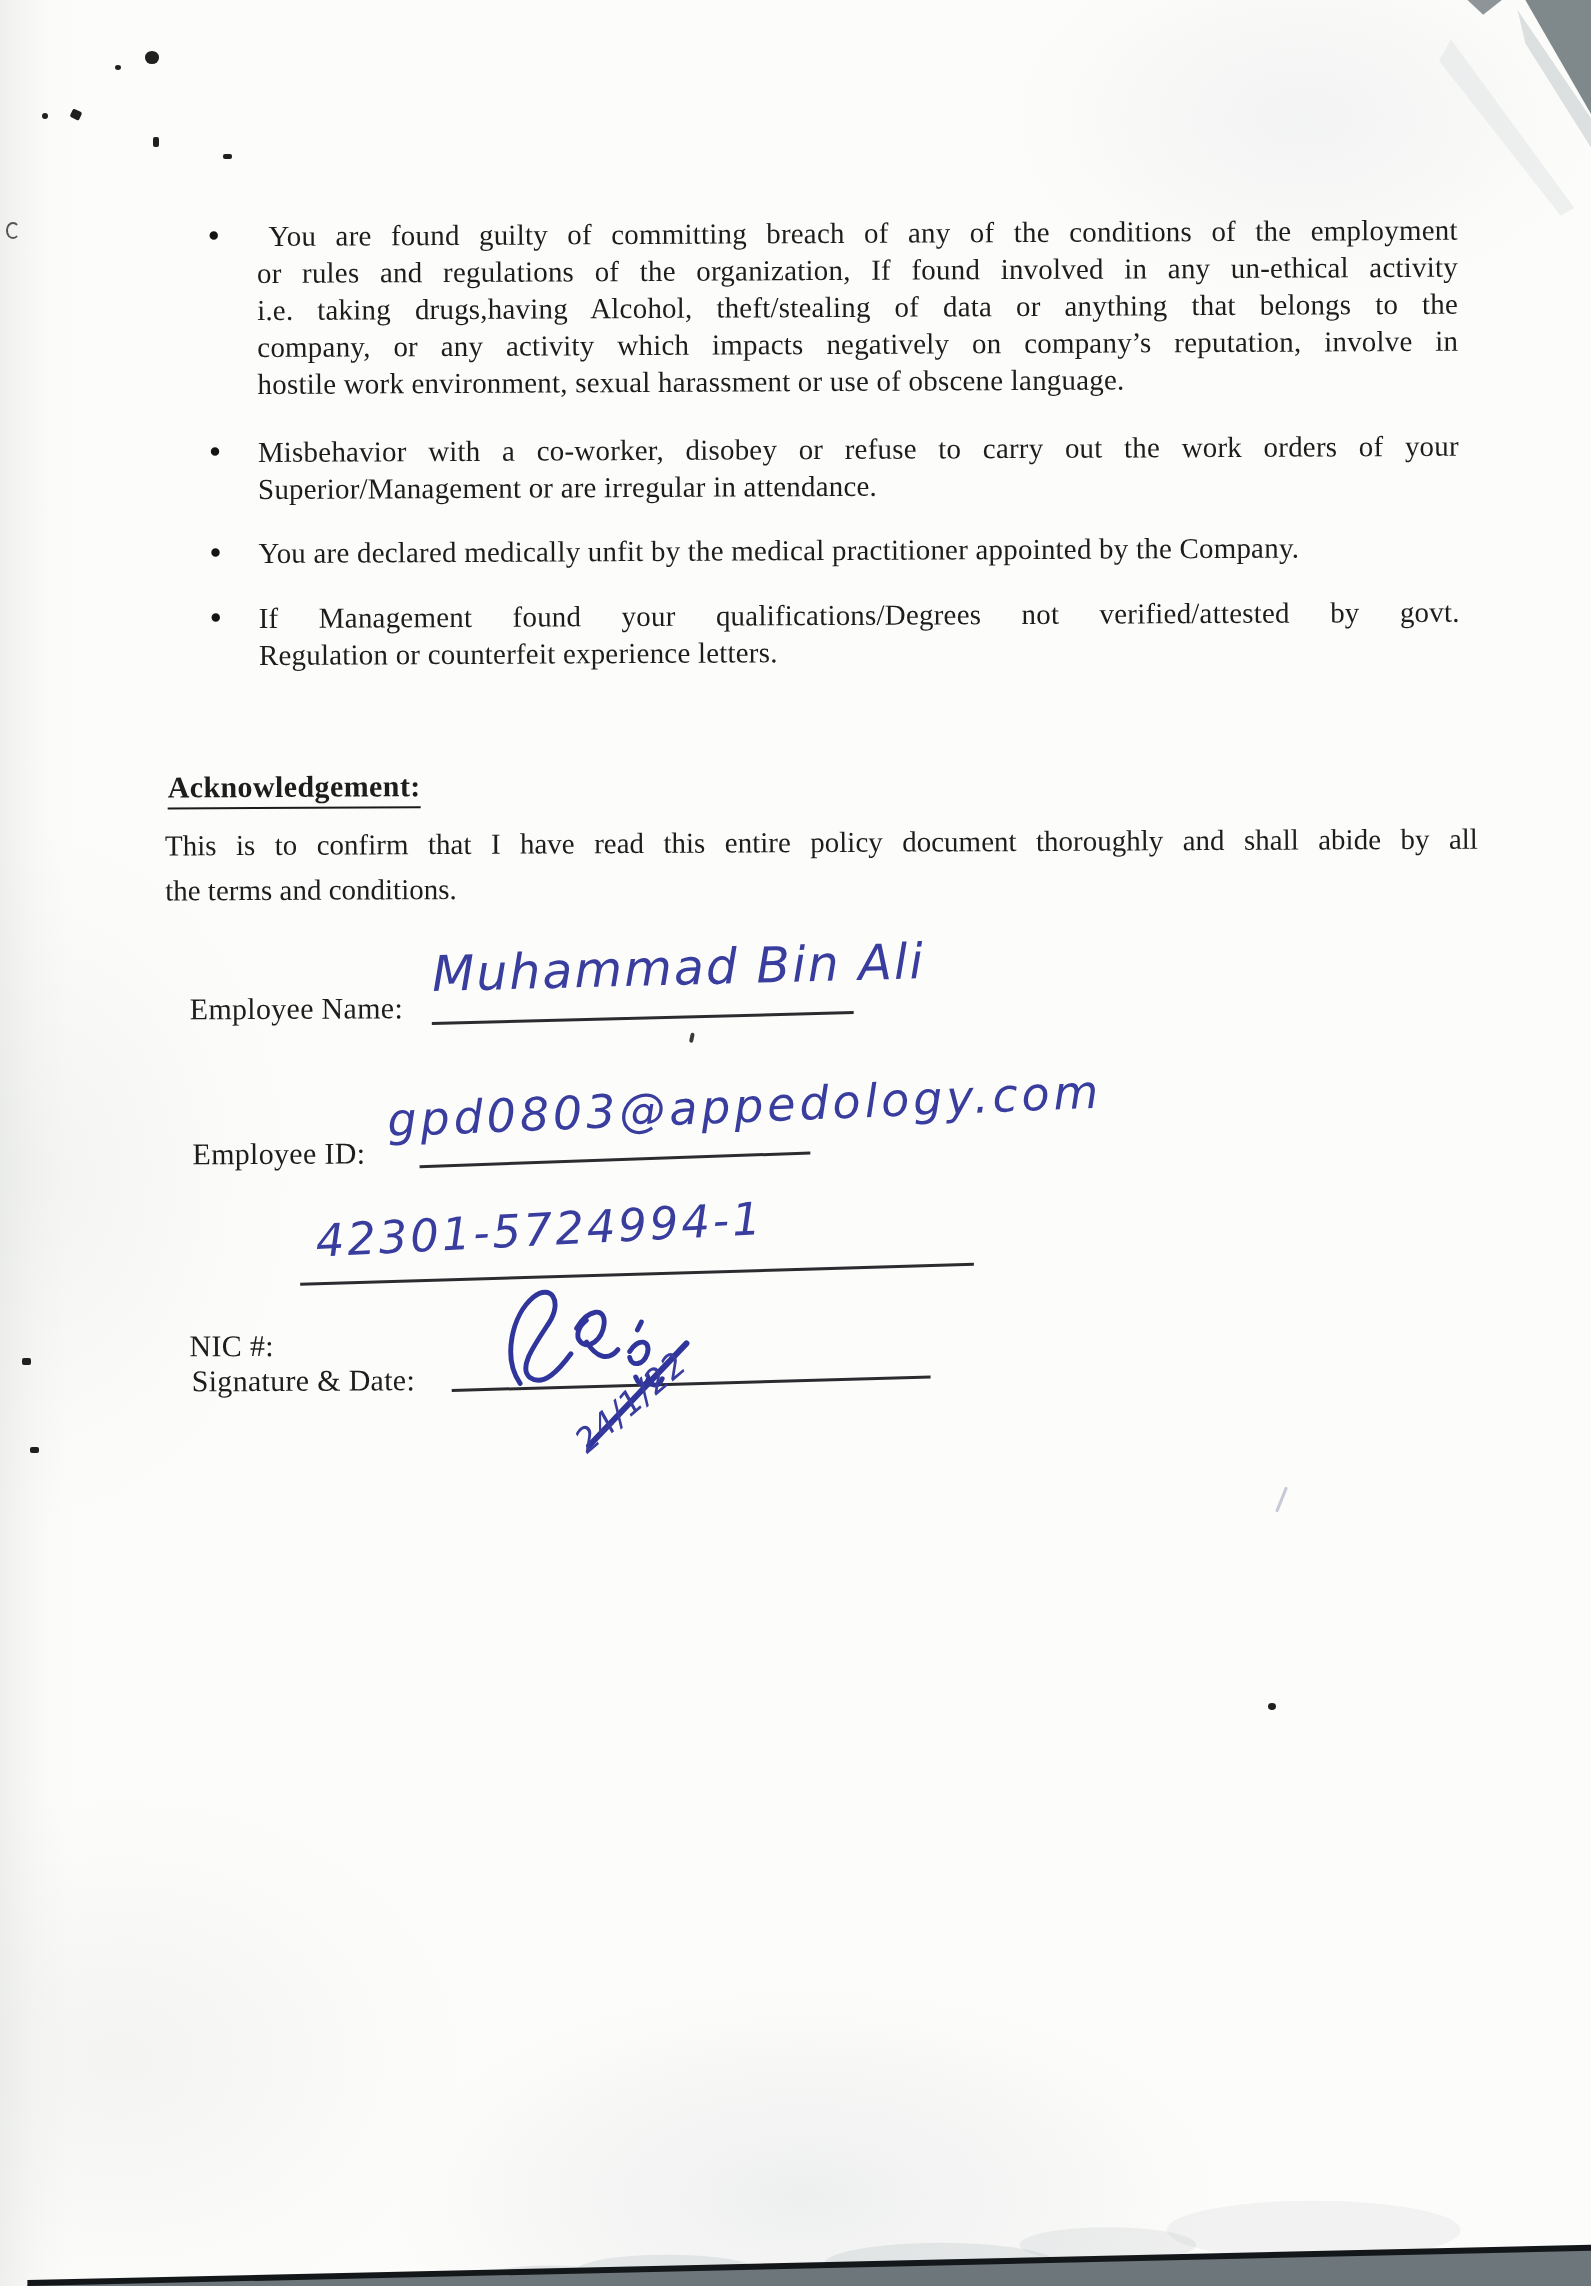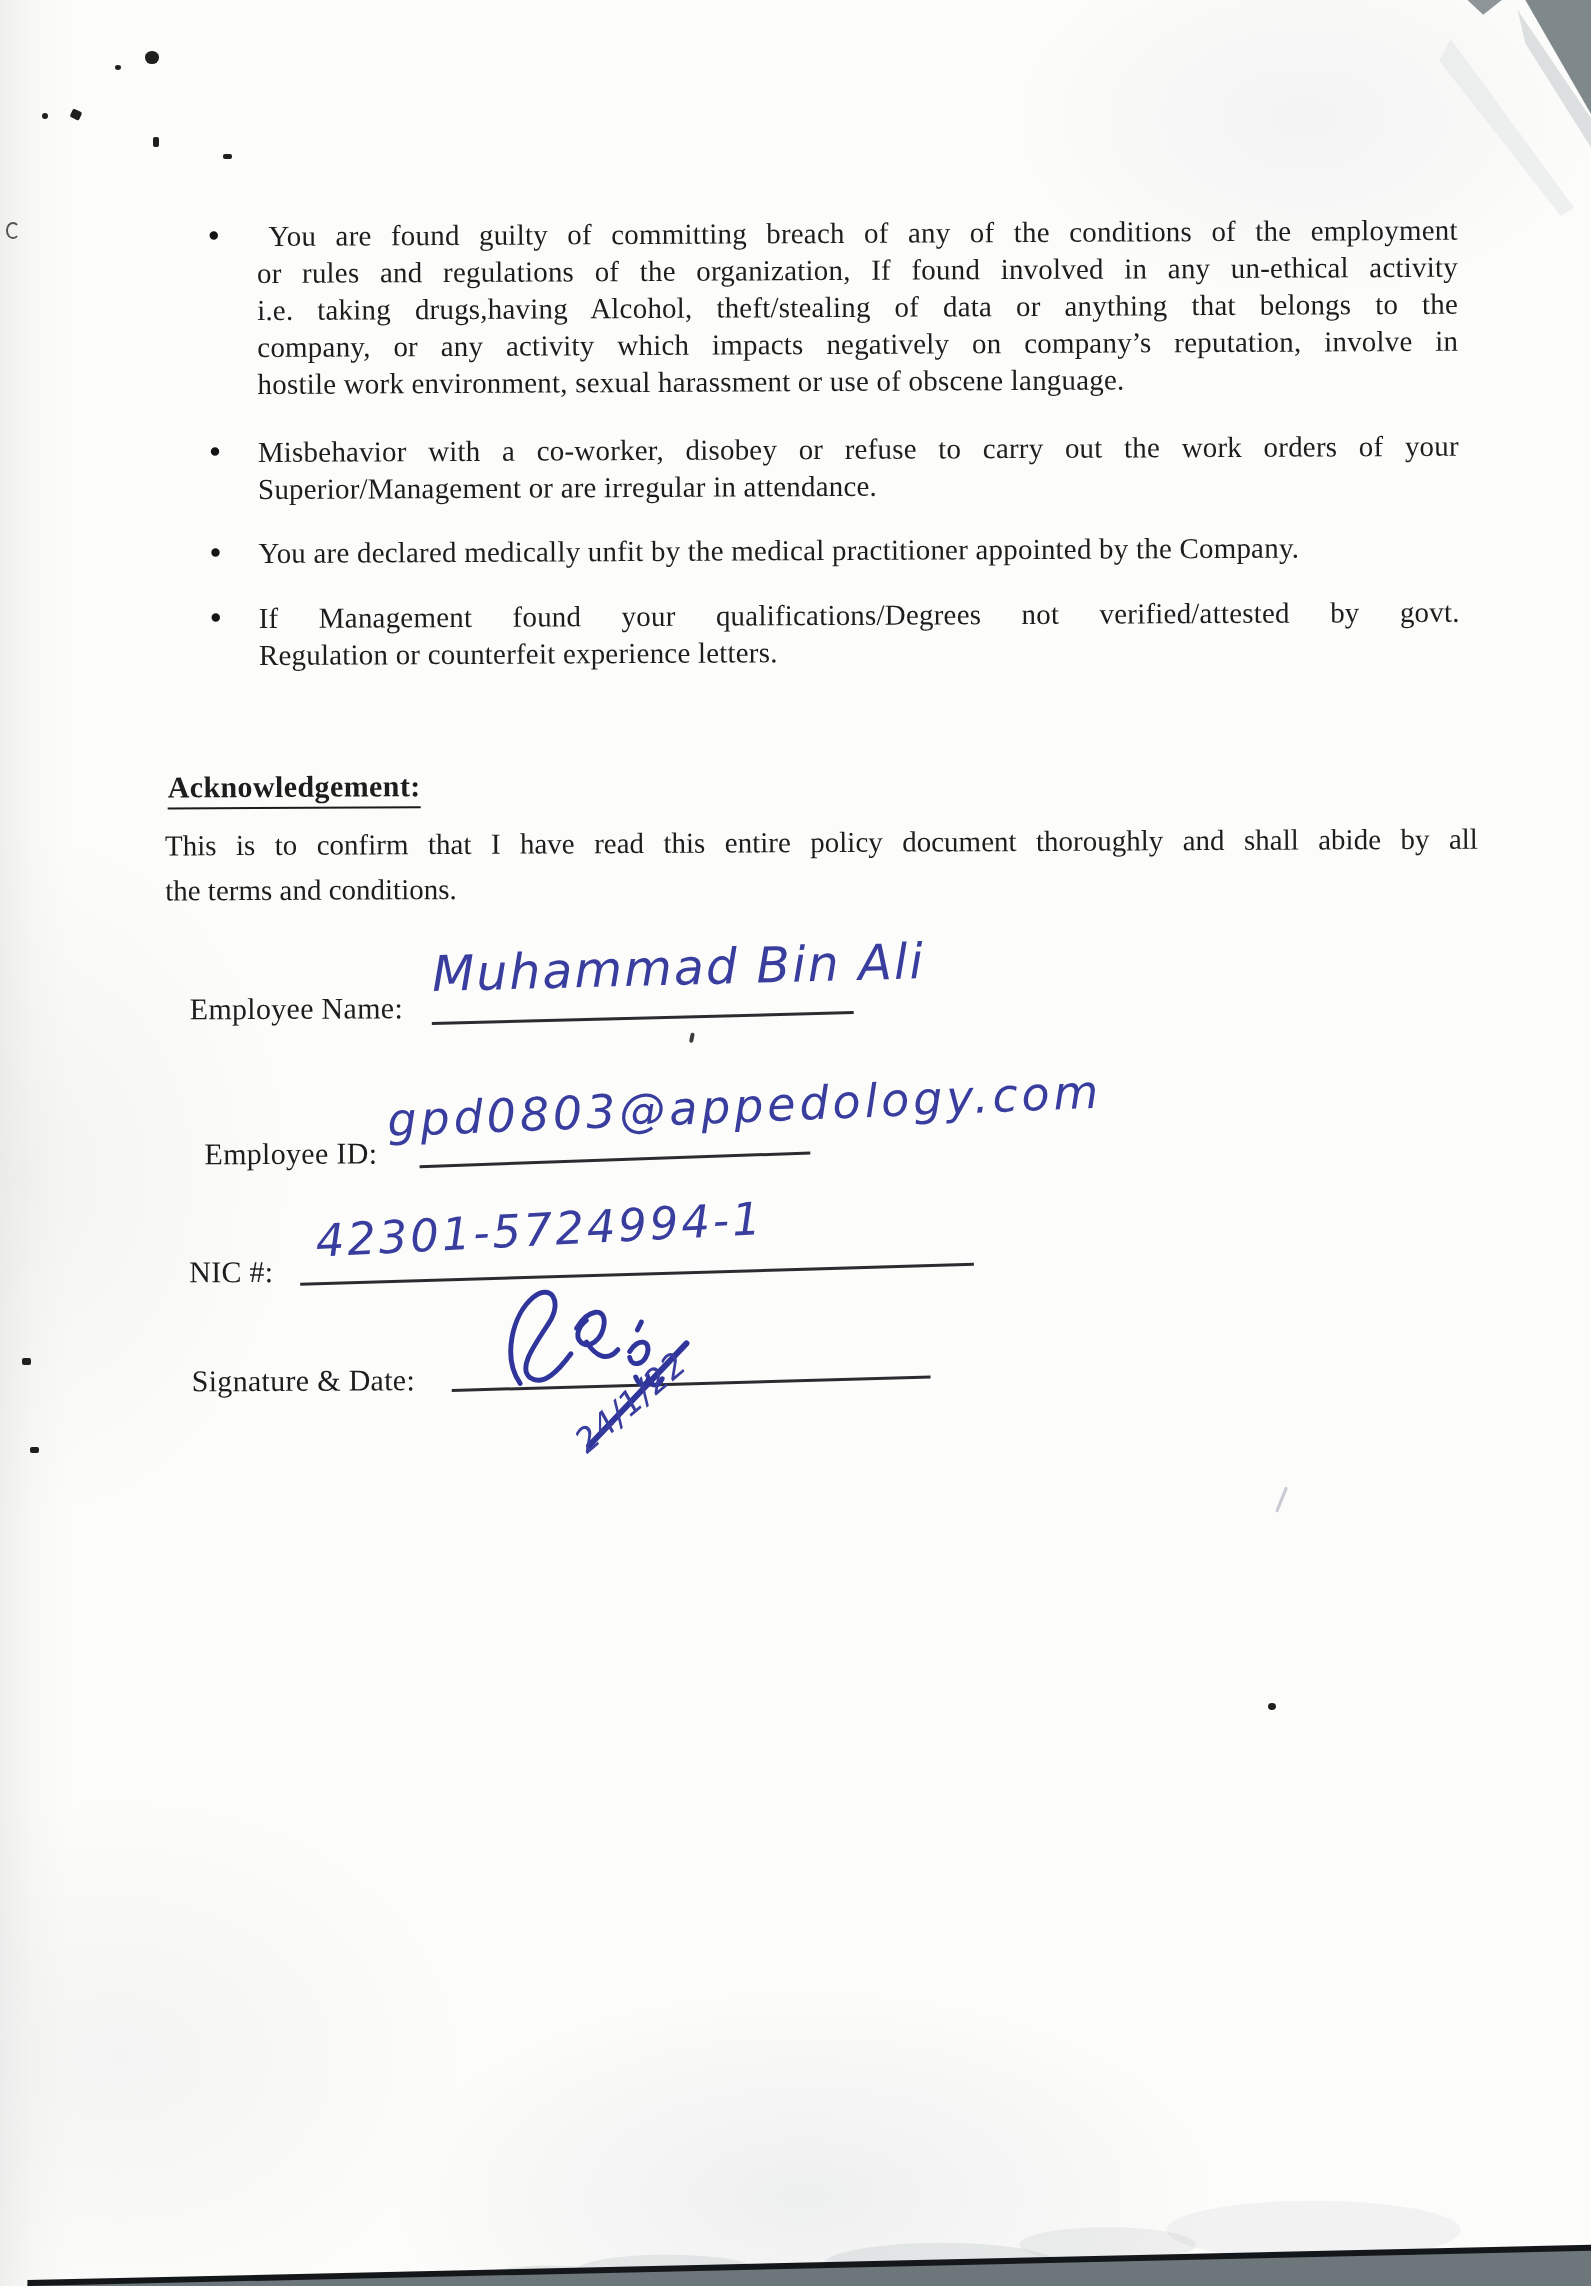--- a/index.html
+++ b/index.html
@@ -88,25 +88,25 @@
     <div class="ack-head">Acknowledgement:</div>
     <div class="ack-para">
       <div class="jline">This is to confirm that I have read this entire policy document thoroughly and shall abide by all</div>
       <div>the terms and conditions.</div>
     </div>
 
     <div class="flabel" style="left:186px;top:992px;">Employee Name:</div>
     <div class="hand hw-name">Muhammad Bin Ali</div>
     <div class="rule rule-name"></div>
 
-    <div class="flabel" style="left:200px;top:1137px;">Employee ID:</div>
+    <div class="flabel" style="left:188px;top:1137px;">Employee ID:</div>
     <div class="hand hw-id">gpd0803@appedology.com</div>
     <div class="rule rule-id"></div>
 
-    <div class="flabel" style="left:184px;top:1255px;">NIC #:</div>
+    <div class="flabel" style="left:184px;top:1329px;">NIC #:</div>
     <div class="hand hw-nic">42301-5724994-1</div>
     <div class="rule rule-nic"></div>
 
     <div class="flabel" style="left:186px;top:1364px;">Signature &amp; Date:</div>
     <div class="rule rule-sig"></div>
 
     <svg class="artifact" style="left:485px;top:1269px;" width="294" height="216" viewBox="0 0 300 220">
       <g fill="none" stroke="#30359b" stroke-width="5" stroke-linecap="round">
         <path d="M 30,118 C 12,92 22,48 44,30 C 62,16 74,34 60,56 C 44,80 28,102 40,112 C 54,122 70,104 82,88"></path>
         <path d="M 88,62 C 100,42 118,40 116,58 C 114,74 100,84 92,76 C 86,70 90,60 98,54"></path>

